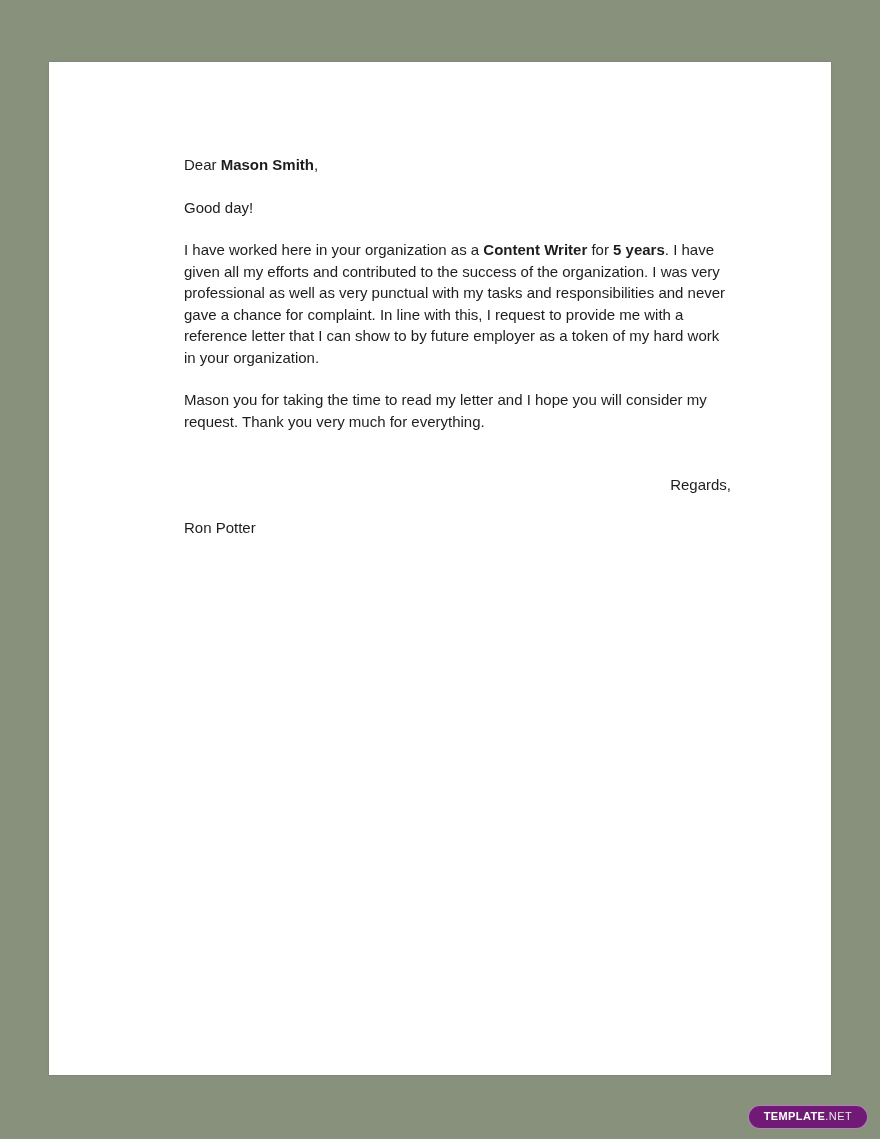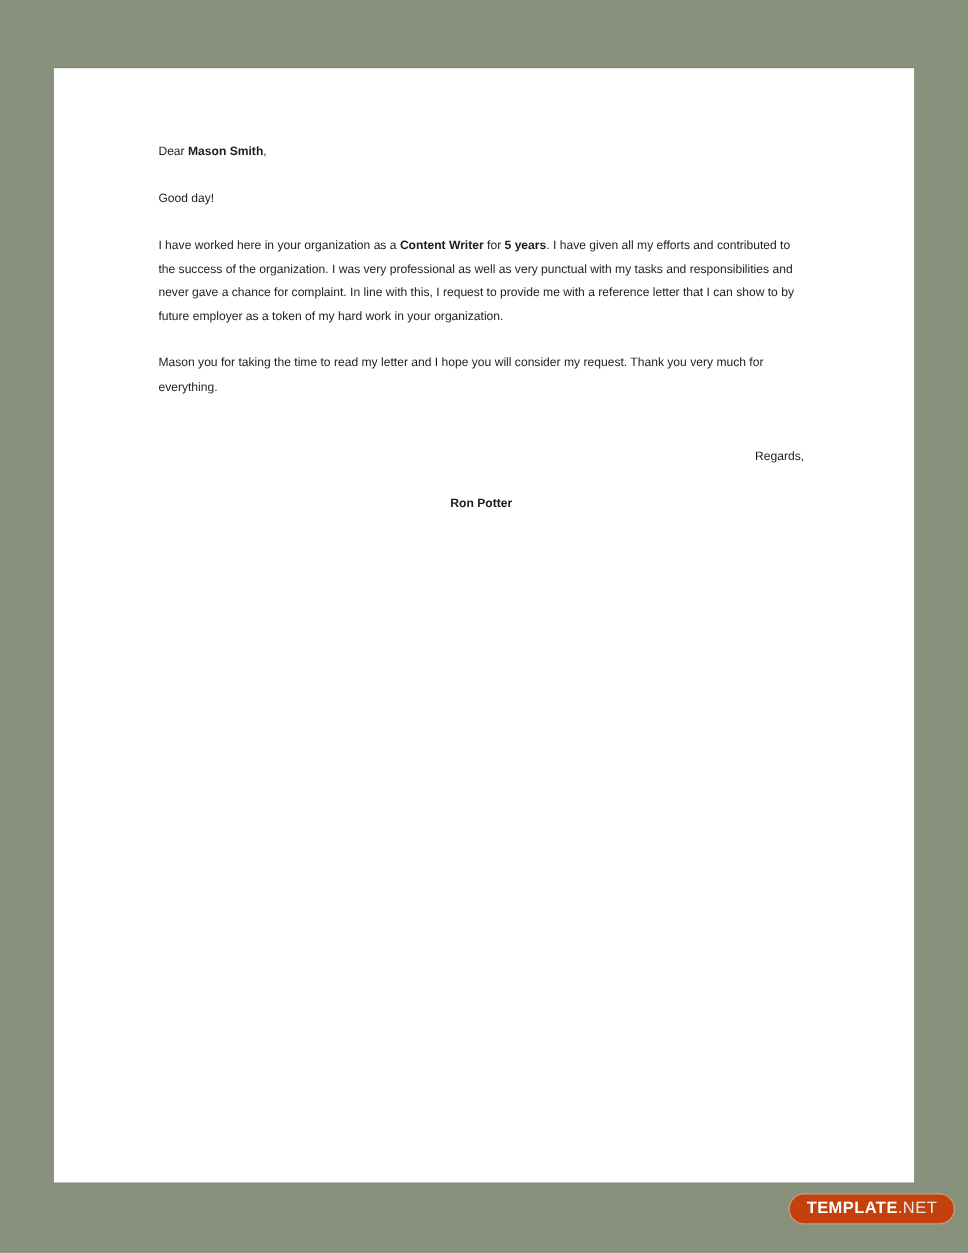--- a/index.html
+++ b/index.html
@@ -17,44 +17,45 @@
   .paper {
     position: absolute;
     left: 49px;
     top: 62px;
     width: 782px;
     height: 1013px;
     background: #ffffff;
     box-shadow: 0 0 2px rgba(0,0,0,0.18);
   }
   .letter-body {
-    padding: 66px 100px 0 95px;
-    font-size: 11px;
+    padding: 92px 100px 0 95px;
+    font-size: 15px;
     line-height: 21.5px;
     color: #1d1d1d;
+    margin-left: 40px;
   }
   .letter-body p {
     margin: 0 0 21px 0;
   }
   .letter-body p.closing {
     margin-top: 42px;
     text-align: right;
   }
   strong { font-weight: bold; }
-  .signature { font-weight: bold; text-align: center; }
+  .signature { font-weight: normal; }
   .badge {
     position: absolute;
     right: 12px;
-    bottom: 26px;
+    bottom: 10px;
     padding: 5px 15px 6px 15px;
     border-radius: 999px;
-    background: #c2410c;
+    background: #701a75;
     border: 1px solid rgba(255,255,255,0.45);
     color: #ffffff;
-    font-size: 15px;
+    font-size: 11px;
     letter-spacing: 0.4px;
     cursor: pointer;
     line-height: 1;
   }
   .badge .brand-bold { font-weight: bold; color: #ffffff; }
   .badge .brand-light { font-weight: normal; color: #e9ebe4; }
 </style>
 </head>
 <body>
 

